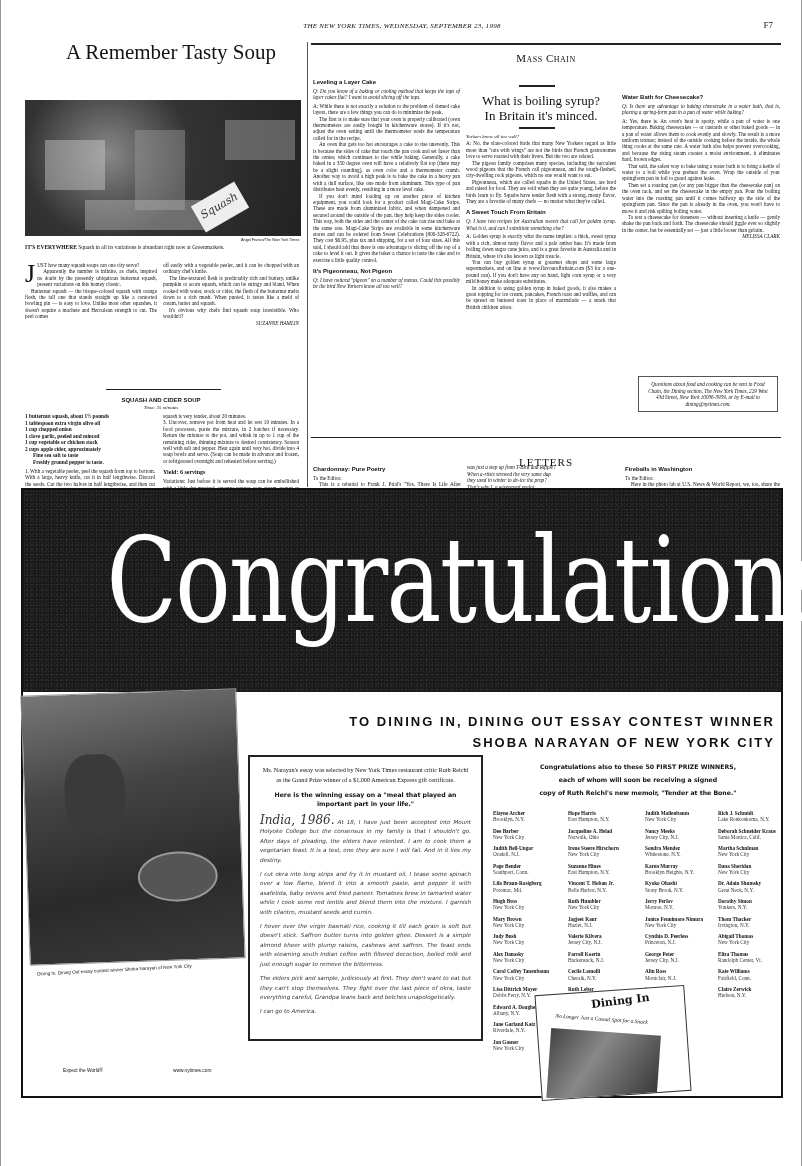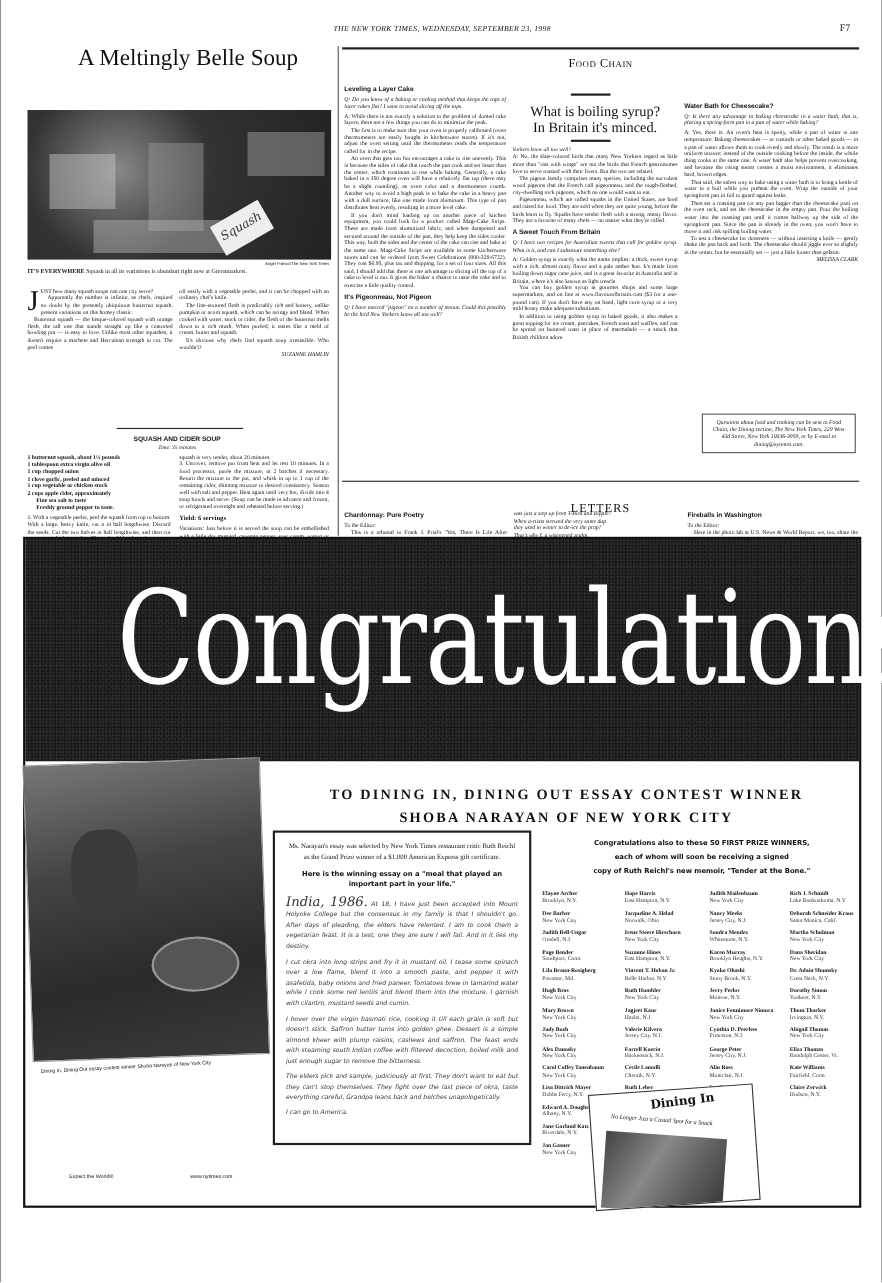--- a/index.html
+++ b/index.html
@@ -38,21 +38,21 @@
 
 #ad{position:absolute;left:20px;top:490px;width:762px;height:610px;border:2px solid #111}
 #ad-banner{position:absolute;left:0;top:0;width:758px;height:202px;background:#1a1a1a;background-image:
  radial-gradient(#333 1px,transparent 1px),radial-gradient(#2a2a2a 1px,transparent 1px);background-size:3px 3px,5px 5px;background-position:0 0,1px 2px}
 #ad-congrats{position:absolute;left:0;top:10px;width:758px;text-align:center;font-family:"DejaVu Serif",serif;font-size:118px;line-height:150px;color:#fff;letter-spacing:-2px;transform:scaleX(.78);transform-origin:center}
 #ad-photo{position:absolute;left:2px;top:200px;width:216px;height:270px;background:
  linear-gradient(170deg,#777 0,#444 35%,#2a2a2a 70%,#3a3a3a 100%);transform:rotate(-2deg);border:1px solid #999}
 #ad-photo .plate{position:absolute;left:110px;top:160px;width:80px;height:50px;border-radius:50%;background:#555;border:2px solid #999}
 #ad-photo .face{position:absolute;left:40px;top:60px;width:60px;height:80px;border-radius:40%;background:#3a3a3a}
 #ad-photo-cap{position:absolute;left:14px;top:476px;width:210px;font-family:"Liberation Sans",sans-serif;font-size:4.6px;transform:rotate(-3deg)}
-#ad-headline{position:absolute;left:232px;top:221px;width:520px;text-align:center;font-family:Liberation Serif, serif;font-weight:bold;font-size:13px;line-height:21px;letter-spacing:2px}
+#ad-headline{position:absolute;left:232px;top:221px;width:520px;text-align:right;font-family:Liberation Sans, sans-serif;font-weight:bold;font-size:13px;line-height:21px;letter-spacing:2px}
 #essay-box{position:absolute;left:225px;top:265px;width:235px;height:286px;border:2px solid #222;padding:8px 10px}
 .essay-p{font-family:"DejaVu Sans",sans-serif;font-size:5.6px;line-height:9.4px;font-style:italic;color:#333;margin-bottom:5px;text-align:justify}
 #winners-intro{position:absolute;left:470px;top:270px;width:290px;text-align:center;font-family:"DejaVu Sans",sans-serif;font-weight:bold;font-size:6.2px;line-height:13px}
 .wcol{position:absolute;top:320px;width:70px}
 .win{margin-bottom:5px;font-size:5.2px;line-height:6.3px}
 .win .n{font-weight:bold}
 .win .c{color:#333}
 #nyt-logo{position:absolute;left:38px;top:555px;font-family:"DejaVu Serif",serif;font-weight:bold;font-size:18px;letter-spacing:-.3px}
 #nyt-tag{position:absolute;left:40px;top:578px;font-family:"Liberation Sans",sans-serif;font-size:4.8px}
 #nyt-url{position:absolute;left:150px;top:578px;font-family:"Liberation Sans",sans-serif;font-size:4.8px}
@@ -65,21 +65,21 @@
 <body>
 
 <div class="page">
 
   <div class="folio">THE NEW YORK TIMES, WEDNESDAY, SEPTEMBER 23, 1998</div>
   <div class="pagenum">F7</div>
 
   <div class="rule" style="left:306px;top:42px;width:1px;height:445px;background:#555"></div>
 
   <div id="soup-title">
-    <div>A Meltingly Belle Soup</div>
+    <div>A Remember Tasty Soup</div>
   </div>
 
   <div id="photo1">
     <div class="streak" style="left:20px;top:40px;width:60px;height:50px;background:#ccc"></div>
     <div class="streak" style="left:110px;top:30px;width:50px;height:80px;background:#999"></div>
     <div class="streak" style="left:200px;top:20px;width:70px;height:40px;background:#aaa"></div>
     <div class="streak" style="left:60px;top:100px;width:120px;height:30px;background:#bbb"></div>
     <div class="sign">Squash</div>
   </div>
   <div class="credit" style="left:240px;top:238px">Angel Franco/The New York Times</div>
@@ -117,21 +117,21 @@
     <div class="p ni">2. Swirl olive oil in the bottom of a large, heavy pot. Add onion and garlic, and cook slowly until soft, about 5 minutes. Add squash cubes, stock and 1 cup of cider. Cover, and cook over medium heat until the</div>
   </div>
   <div class="col" style="left:162px;top:413px;width:136px">
     <div class="p ni">squash is very tender, about 20 minutes.</div>
     <div class="p ni">3. Uncover, remove pot from heat and let rest 10 minutes. In a food processor, purée the mixture, in 2 batches if necessary. Return the mixture to the pot, and whisk in up to 1 cup of the remaining cider, thinning mixture to desired consistency. Season well with salt and pepper. Heat again until very hot, divide into 4 soup bowls and serve. (Soup can be made in advance and frozen, or refrigerated overnight and reheated before serving.)</div>
     <div class="hd" style="font-family:'Liberation Serif',serif">Yield: 6 servings</div>
     <div class="p ni">Variations: Just before it is served the soup can be embellished with a little dry mustard, cayenne pepper, sour cream, yogurt or crème fraîche to taste. The soup can also be served in a mug, with a cinnamon stick for stirring.</div>
   </div>
 
   <div class="rule" style="left:310px;top:43px;width:470px;height:2px"></div>
-  <div id="fc-title">Food Chain</div>
+  <div id="fc-title">Mass Chain</div>
 
   <div class="col" style="left:312px;top:74px;width:147px">
     <div class="hd">Leveling a Layer Cake</div>
     <div class="p ni it">Q: Do you know of a baking or cooling method that keeps the tops of layer cakes flat? I want to avoid slicing off the tops.</div>
     <div class="p ni" style="margin-top:2px">A: While there is not exactly a solution to the problem of domed cake layers, there are a few things you can do to minimize the peak.</div>
     <div class="p">The first is to make sure that your oven is properly calibrated (oven thermometers are easily bought in kitchenware stores). If it's not, adjust the oven setting until the thermometer reads the temperature called for in the recipe.</div>
     <div class="p">An oven that gets too hot encourages a cake to rise unevenly. This is because the sides of cake that touch the pan cook and set faster than the center, which continues to rise while baking. Generally, a cake baked in a 350 degree oven will have a relatively flat top (there may be a slight rounding), as oven color and a thermometer crumb. Another way to avoid a high peak is to bake the cake in a heavy pan with a dull surface, like one made from aluminum. This type of pan distributes heat evenly, resulting in a more level cake.</div>
     <div class="p">If you don't mind loading up on another piece of kitchen equipment, you could look for a product called Magi-Cake Strips. These are made from aluminized fabric, and when dampened and secured around the outside of the pan, they help keep the sides cooler. This way, both the sides and the center of the cake can rise and bake at the same rate. Magi-Cake Strips are available in some kitchenware stores and can be ordered from Sweet Celebrations (800-328-6722). They cost $6.95, plus tax and shipping, for a set of four sizes. All this said, I should add that there is one advantage to slicing off the top of a cake to level it out. It gives the baker a chance to taste the cake and to exercise a little quality control.</div>
     <div class="hd">It's Pigeonneau, Not Pigeon</div>
     <div class="p ni it">Q: I have noticed "pigeon" on a number of menus. Could this possibly be the bird New Yorkers know all too well?</div>

